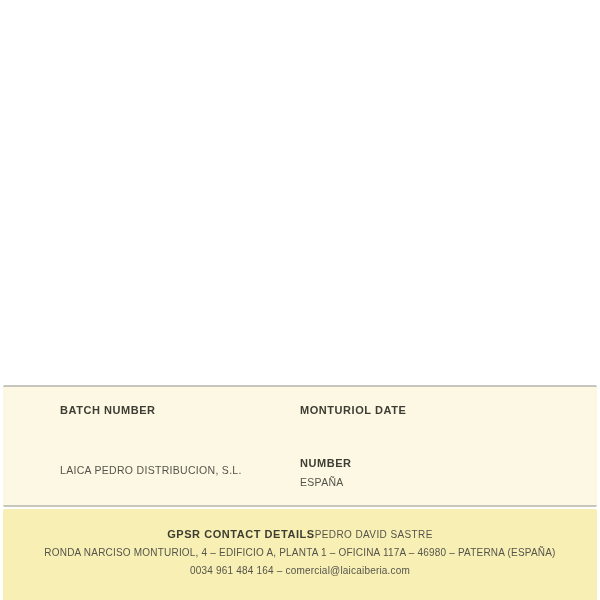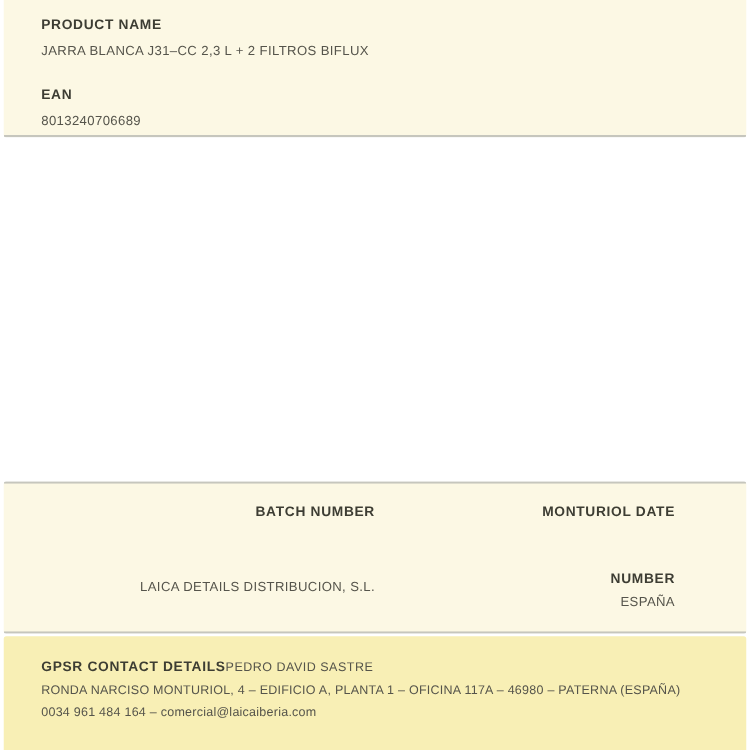--- a/index.html
+++ b/index.html
@@ -61,65 +61,59 @@
   .mid-row {
     position: absolute;
     left: 57px;
     right: 57px;
     display: flex;
   }
   .mid-row-1 { top: 17px; }
   .mid-row-2 { top: 70px; }
   .mid-col {
     flex: 1 1 0;
-    text-align: right;
+    text-align: left;
   }
   .mid-col .value { margin-top: 7px; }
 
   .footer-line-1 {
     display: flex;
-    justify-content: flex-start;
+    justify-content: center;
     align-items: baseline;
   }
   .footer-right {
-    text-align: left;
+    text-align: center;
     margin-top: 7px;
     font-size: 10px;
     letter-spacing: 0.2px;
     white-space: nowrap;
   }
   .contact-name {
     font-size: 10px;
     letter-spacing: 0.4px;
   }
 </style>
 </head>
 <body>
 
 <div class="page">
 
-  <section class="card section-top">
-    <div class="label">PRODUCT NAME</div>
-    <div class="value">JARRA BLANCA J31–CC 2,3 L + 2 FILTROS BIFLUX</div>
-    <div class="label label-ean">EAN</div>
-    <div class="value">8013240706689</div>
-  </section>
 
   <section class="card section-mid">
     <div class="mid-row mid-row-1">
       <div class="mid-col">
         <div class="label">BATCH NUMBER</div>
       </div>
       <div class="mid-col">
         <div class="label">MONTURIOL DATE</div>
       </div>
     </div>
     <div class="mid-row mid-row-2">
       <div class="mid-col">
-        <div class="value">LAICA DETAILS DISTRIBUCION, S.L.</div>
+        <div class="value">LAICA PEDRO DISTRIBUCION, S.L.</div>
       </div>
       <div class="mid-col">
         <div class="label">NUMBER</div>
         <div class="value">ESPAÑA</div>
       </div>
     </div>
   </section>
 
   <footer class="card section-footer">
     <div class="footer-line-1">

